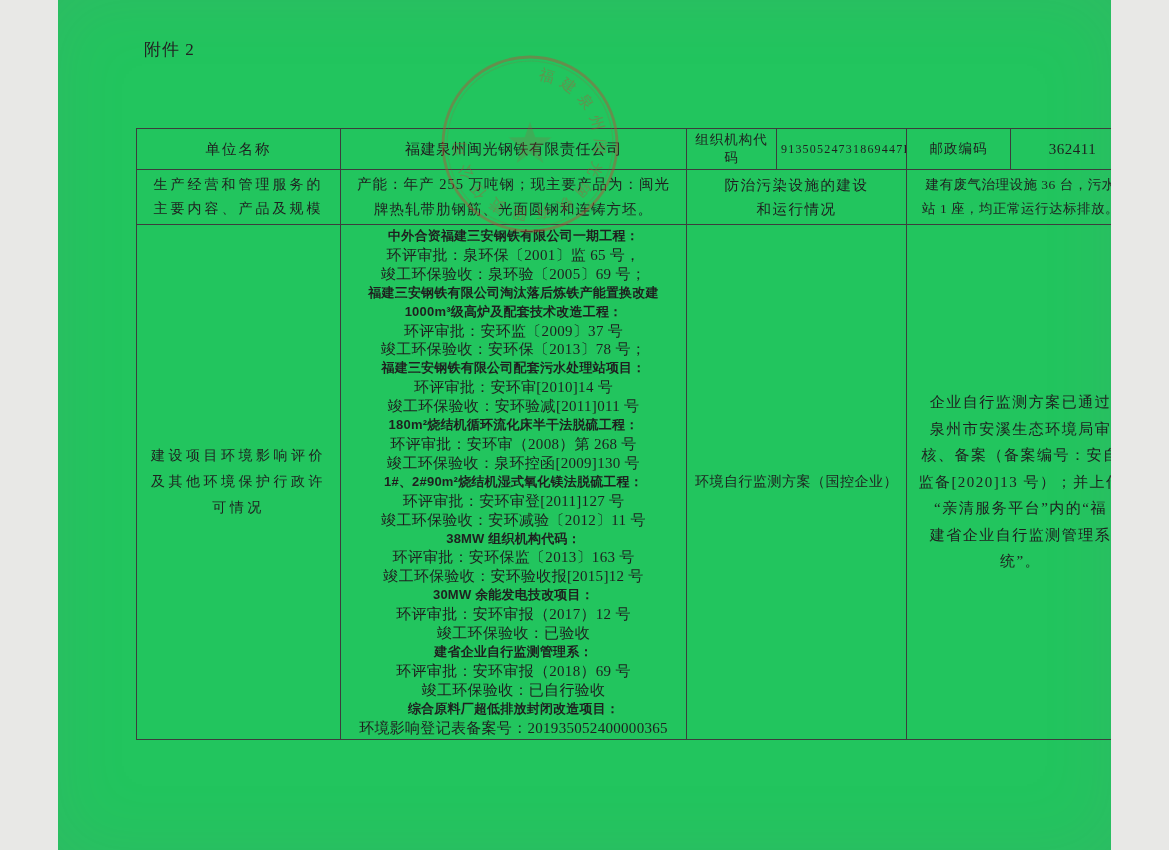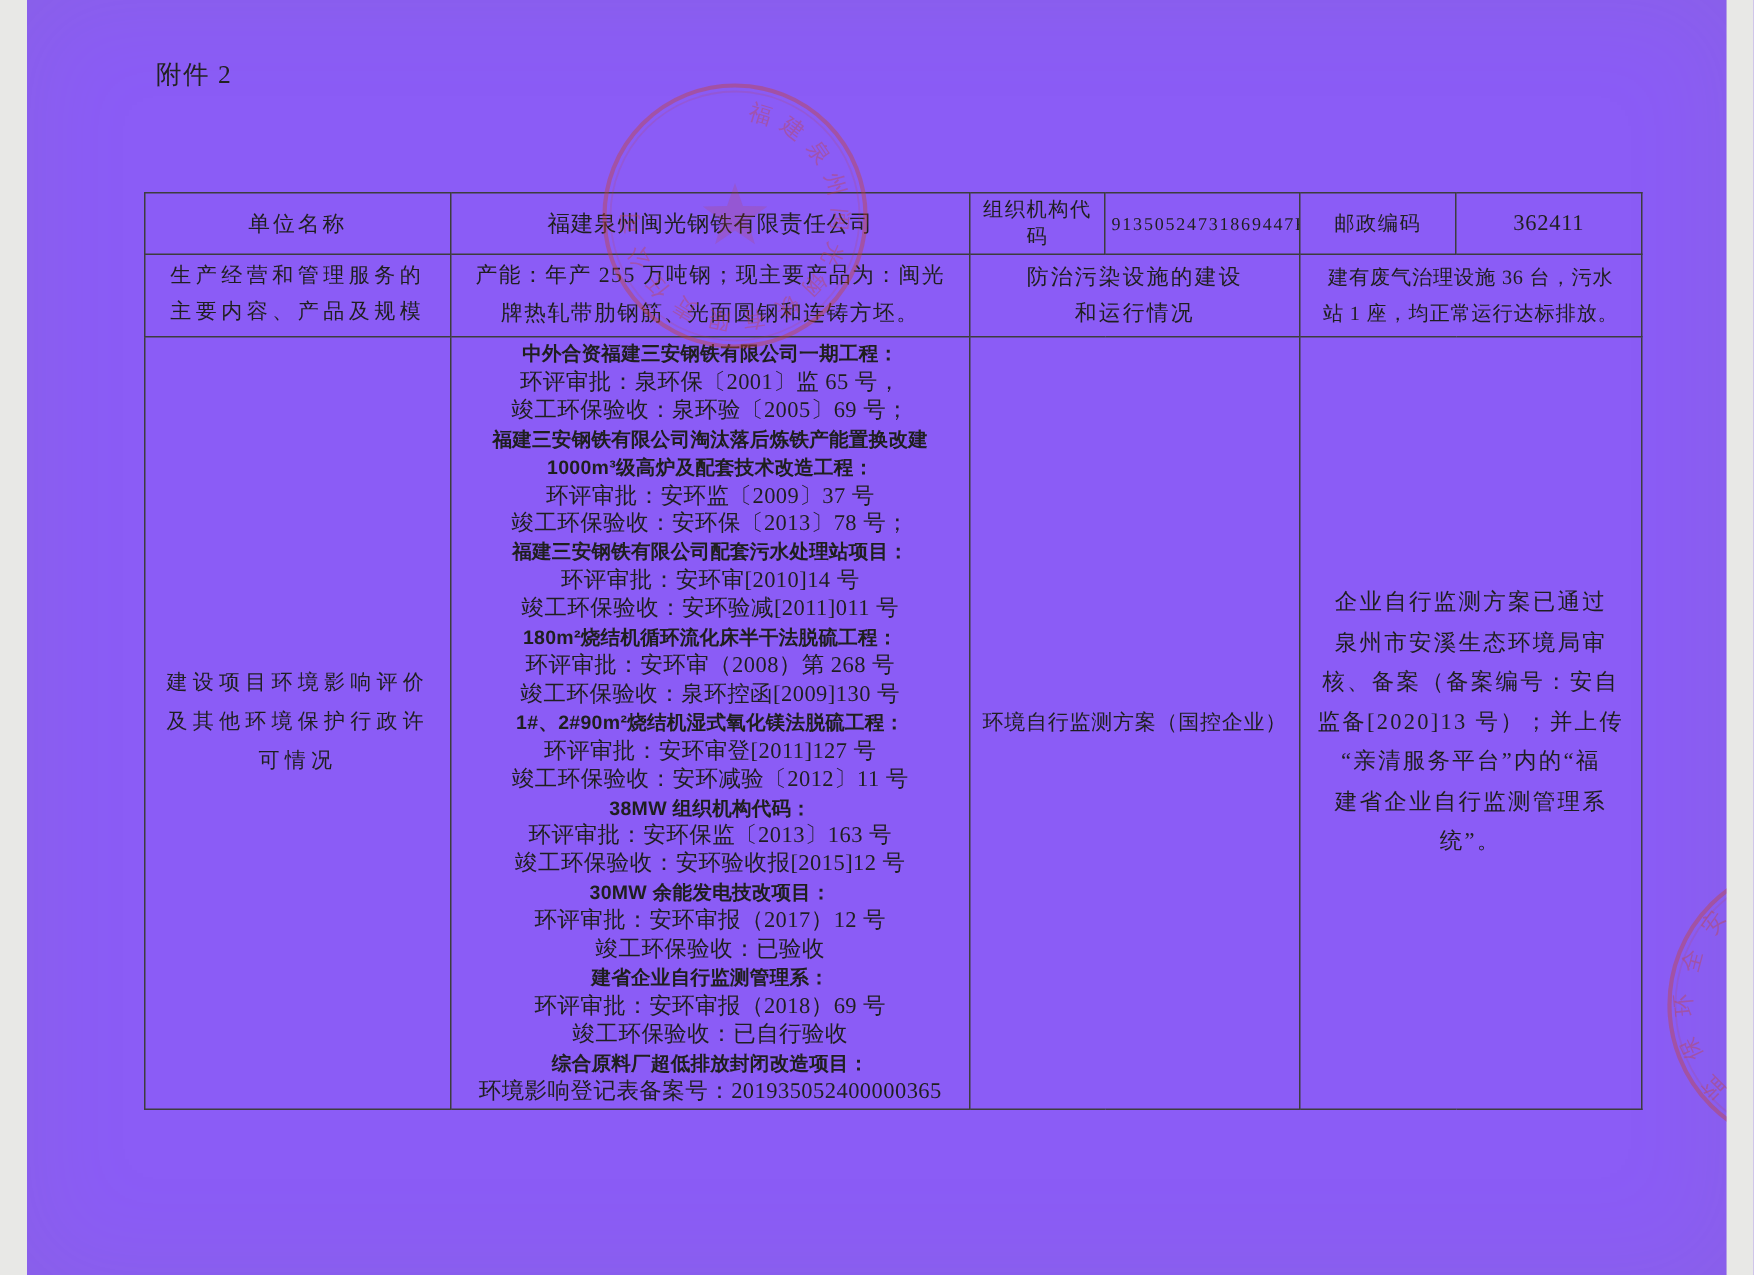--- a/index.html
+++ b/index.html
@@ -1,20 +1,20 @@
 <!DOCTYPE html>
 <html><head>
 <meta charset="utf-8">
 <style>
   html,body{margin:0;padding:0;background:#e8e8e6;}
   .page{
     position:relative;
-    width:1133px;height:850px;
+    width:1053px;height:850px;
     margin:0 auto;
-    background:#8b5cf6;
+    background:#22c55e;
     box-shadow:inset 0 0 70px rgba(125,130,145,.14);
     overflow:hidden;
     font-family:"Liberation Serif","DejaVu Serif",serif;
     color:#222;
     text-decoration:underline;
   }
   .attachment{
     position:absolute;left:86px;top:38px;
     font-size:17px;letter-spacing:1px;
   }

